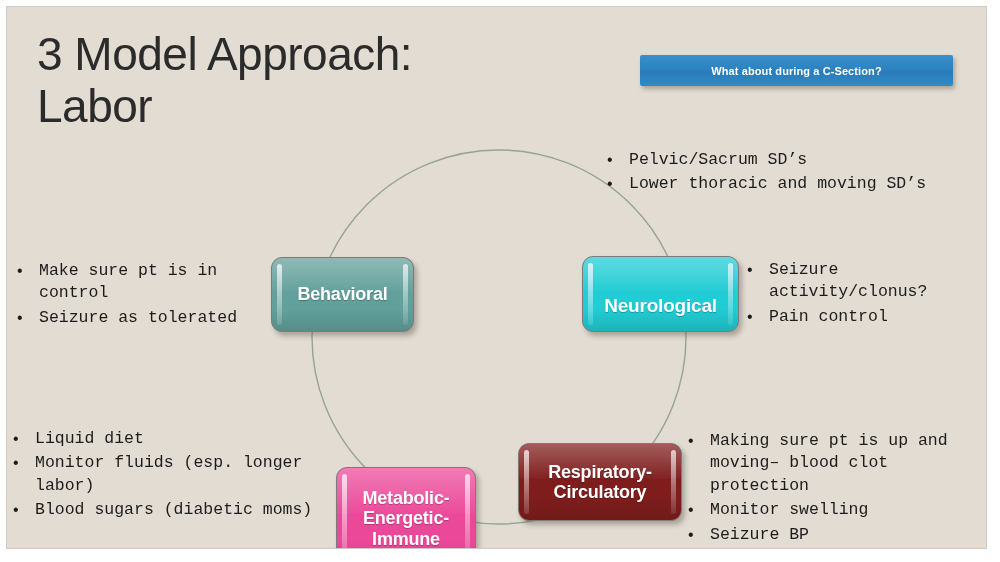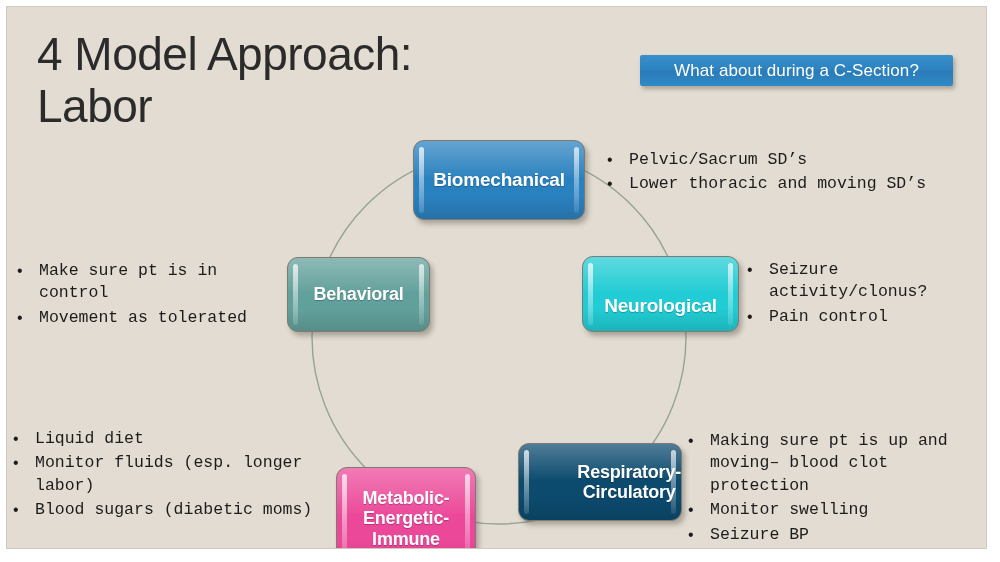--- a/index.html
+++ b/index.html
@@ -51,22 +51,22 @@
     height: 31px;
     border-radius: 2px;
     background: linear-gradient(180deg, #3a90cb 0%, #2d83c0 45%, #2a7cb9 55%, #2f8ac5 100%);
     box-shadow: 2px 3px 4px rgba(80,70,60,0.38);
     display: flex;
     align-items: center;
     justify-content: center;
   }
   #callout-banner .callout-text {
     color: #ffffff;
-    font-size: 17px;
-    font-weight: normal;
+    font-size: 11px;
+    font-weight: bold;
     letter-spacing: 0.1px;
   }
 
   
   #cycle-arc {
     position: absolute;
     left: 0;
     top: 0;
     width: 979px;
     height: 541px;
@@ -140,37 +140,36 @@
   }
   #node-biomechanical .node-label { font-size: 19px; }
 
   #node-neurological {
     left: 575px; top: 249px; width: 157px; height: 76px;
     background: #21ccd4;
   }
   #node-neurological .node-label { font-size: 19px; margin-top: 23px; }
 
   #node-behavioral {
-    left: 280px; top: 250px; width: 143px; height: 75px;
+    left: 264px; top: 250px; width: 143px; height: 75px;
     background: #62a09b;
     justify-content: center;
   }
   #node-behavioral .node-label { font-size: 18px; }
 
   #node-metabolic {
     left: 329px; top: 420px; width: 140px; height: 103px;
     background: #ec4899;
     margin-top: 40px;
   }
   #node-metabolic .node-label { font-size: 18px; }
 
   #node-respiratory {
     left: 511px; top: 436px; width: 164px; height: 78px;
-    background: #0c4a6e;
-    justify-content: flex-end;
+    background: #7f1d1d;
   }
   #node-respiratory .node-label { font-size: 18px; }
 
   
   .bullets {
     position: absolute;
     color: #1c1c1c;
     font-size: 16.5px;
     line-height: 1.36;
   }
@@ -196,36 +195,31 @@
   #bullets-behavioral    { left: 10px;  top: 253px; width: 262px; text-align: left; }
   #bullets-metabolic     { left: 6px;   top: 421px; width: 320px; }
   #bullets-respiratory   { left: 681px; top: 423px; width: 300px; }
 </style>
 </head>
 <body>
 
 <div id="slide">
   <div id="slide-canvas">
 
-    <div id="page-title">4 Model Approach:
+    <div id="page-title">3 Model Approach:
 Labor</div>
 
     <div id="callout-banner">
       <span class="callout-text">What about during a C-Section?</span>
     </div>
 
     <svg id="cycle-arc" viewBox="0 0 979 541" xmlns="http://www.w3.org/2000/svg">
       <circle cx="492" cy="330" r="187" fill="none" stroke="#8a9a86" stroke-width="1.4" opacity="0.85"></circle>
     </svg>
 
-    <div id="node-biomechanical" class="node">
-      <span class="gloss-top"></span>
-      <span class="gloss-bottom"></span>
-      <span class="node-label">Biomechanical</span>
-    </div>
 
     <div id="node-neurological" class="node">
       <span class="gloss-top"></span>
       <span class="gloss-bottom"></span>
       <span class="node-label">Neurological</span>
     </div>
 
     <div id="node-respiratory" class="node">
       <span class="gloss-top"></span>
       <span class="gloss-bottom"></span>
@@ -299,18 +293,18 @@
         </div>
       </div>
 
     <div id="bullets-behavioral" class="bullets">
         <div class="bullet-row">
           <span class="bullet-dot">•</span>
           <span class="bullet-text">Make sure pt is in control</span>
         </div>
         <div class="bullet-row">
           <span class="bullet-dot">•</span>
-          <span class="bullet-text">Movement as tolerated</span>
+          <span class="bullet-text">Seizure as tolerated</span>
         </div>
       </div>
 
   </div>
 </div>
 
 </body></html>

